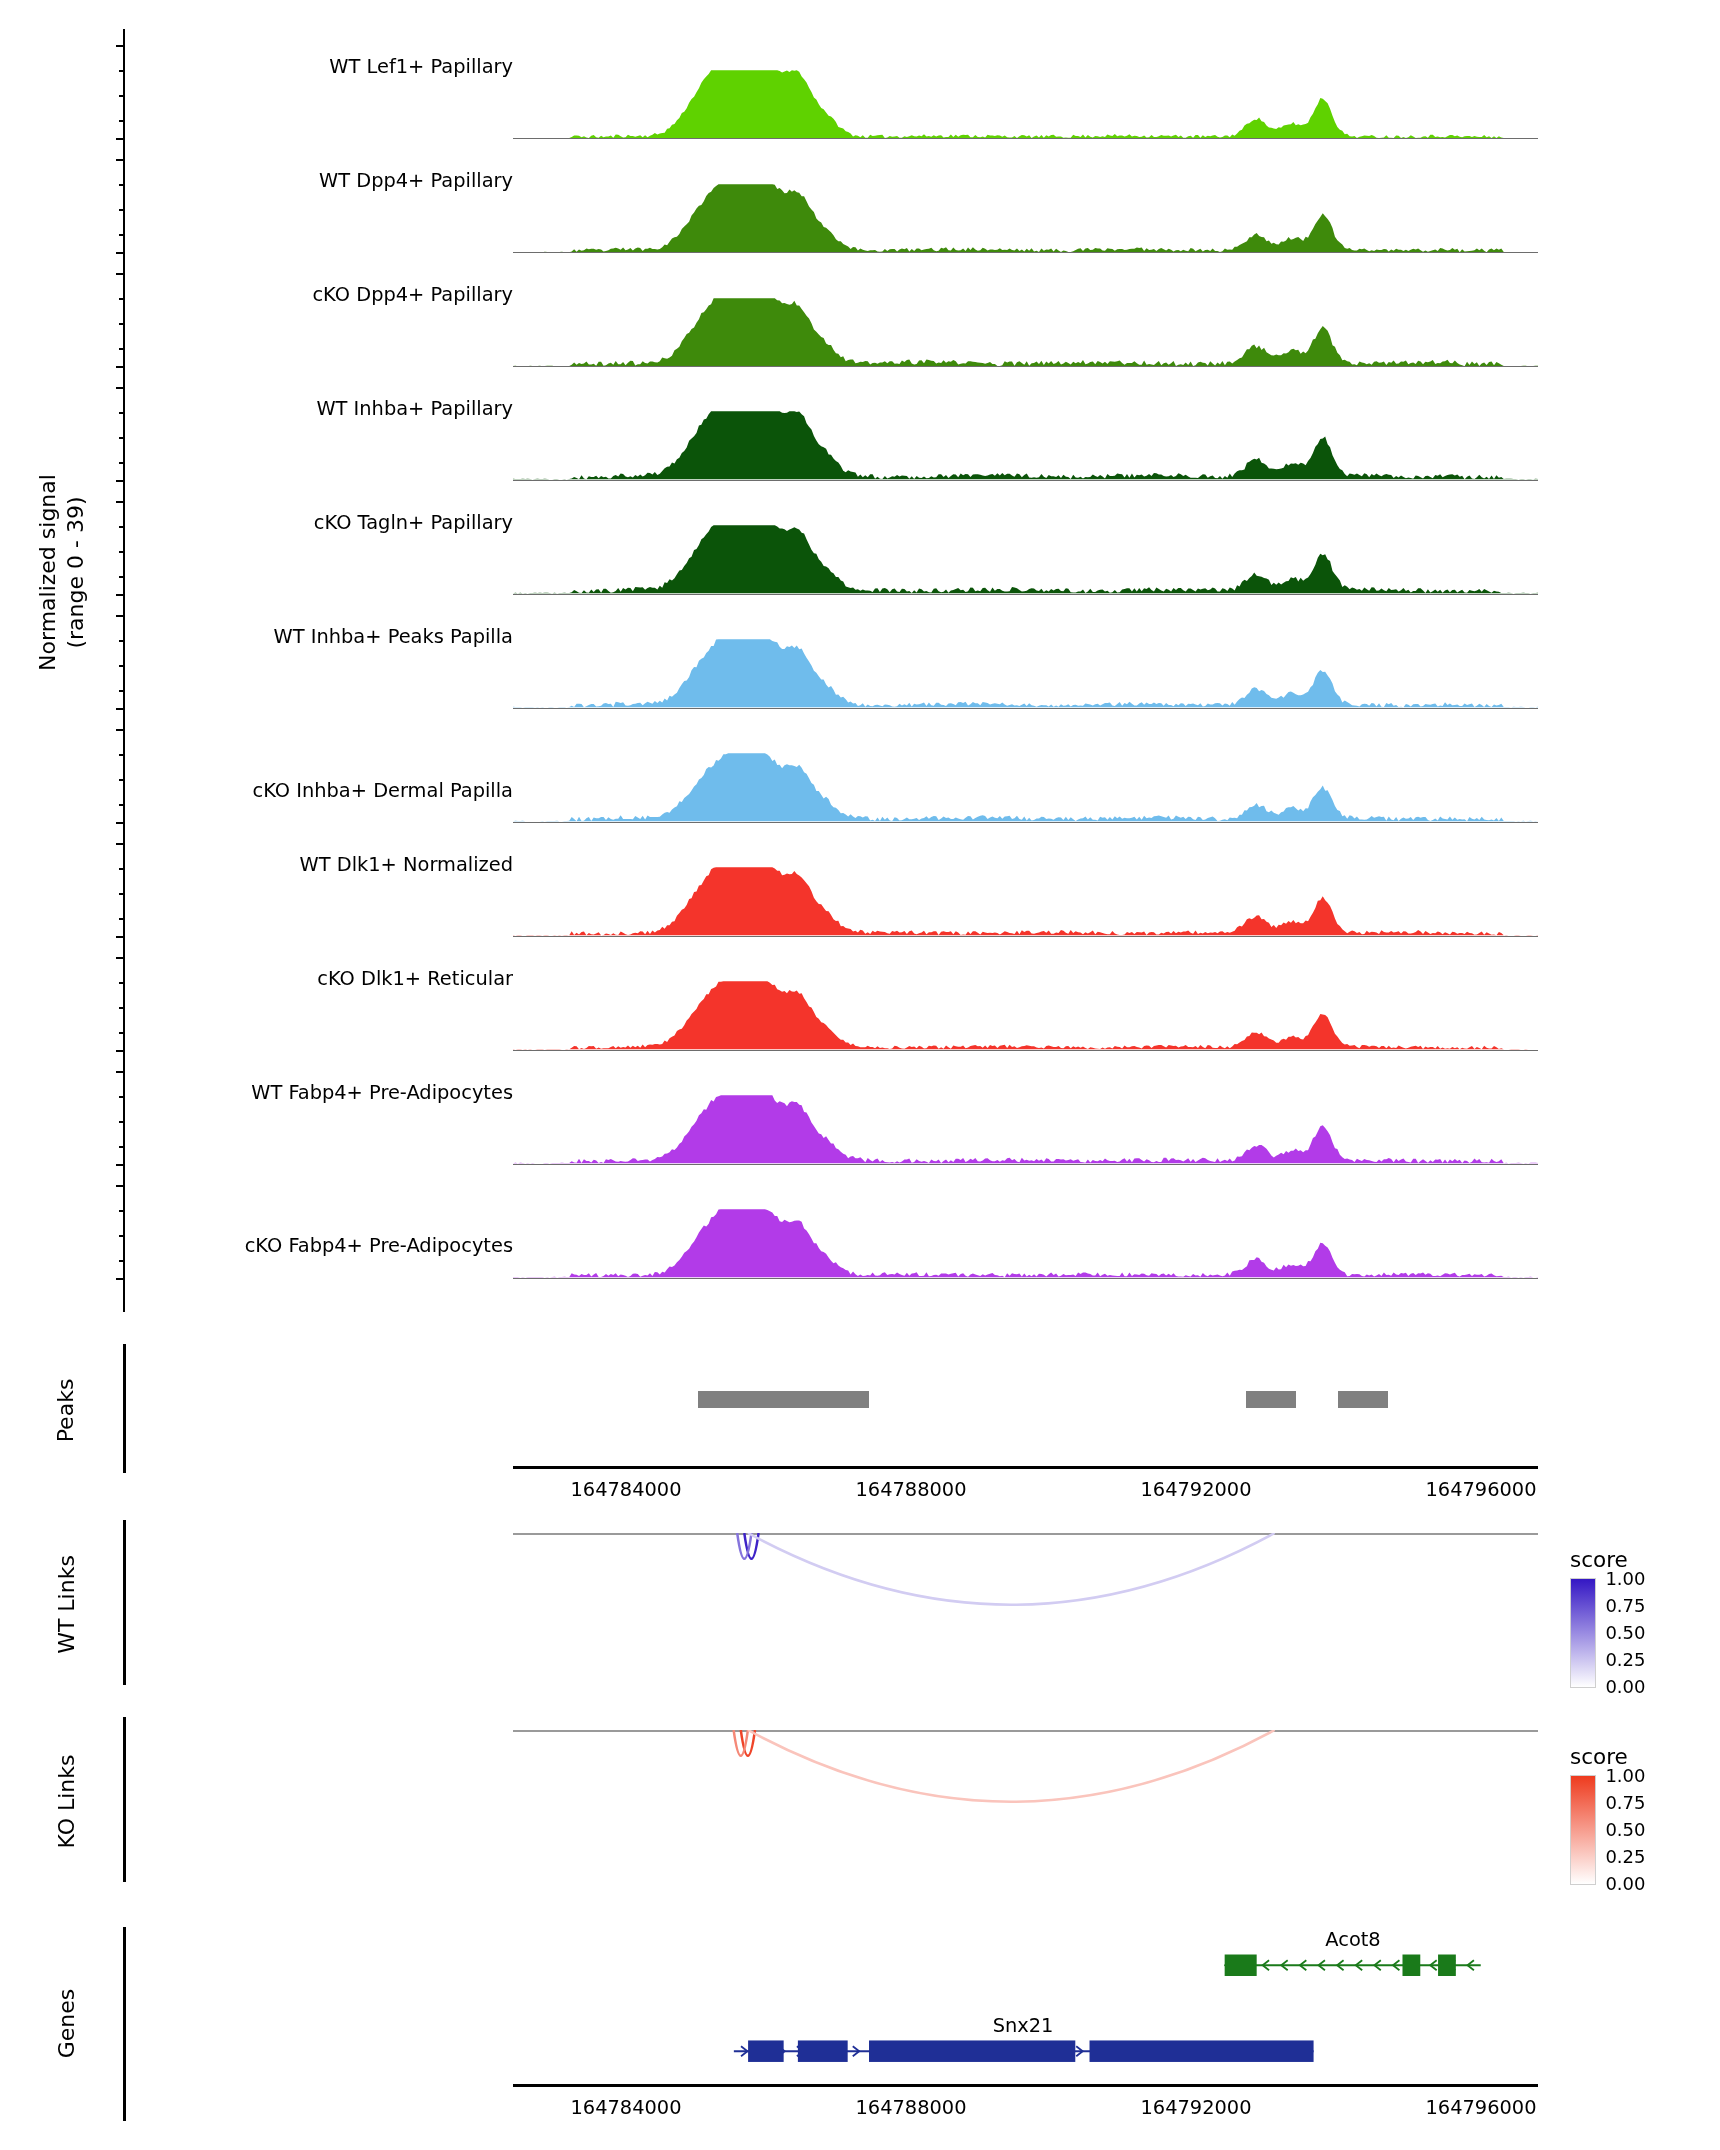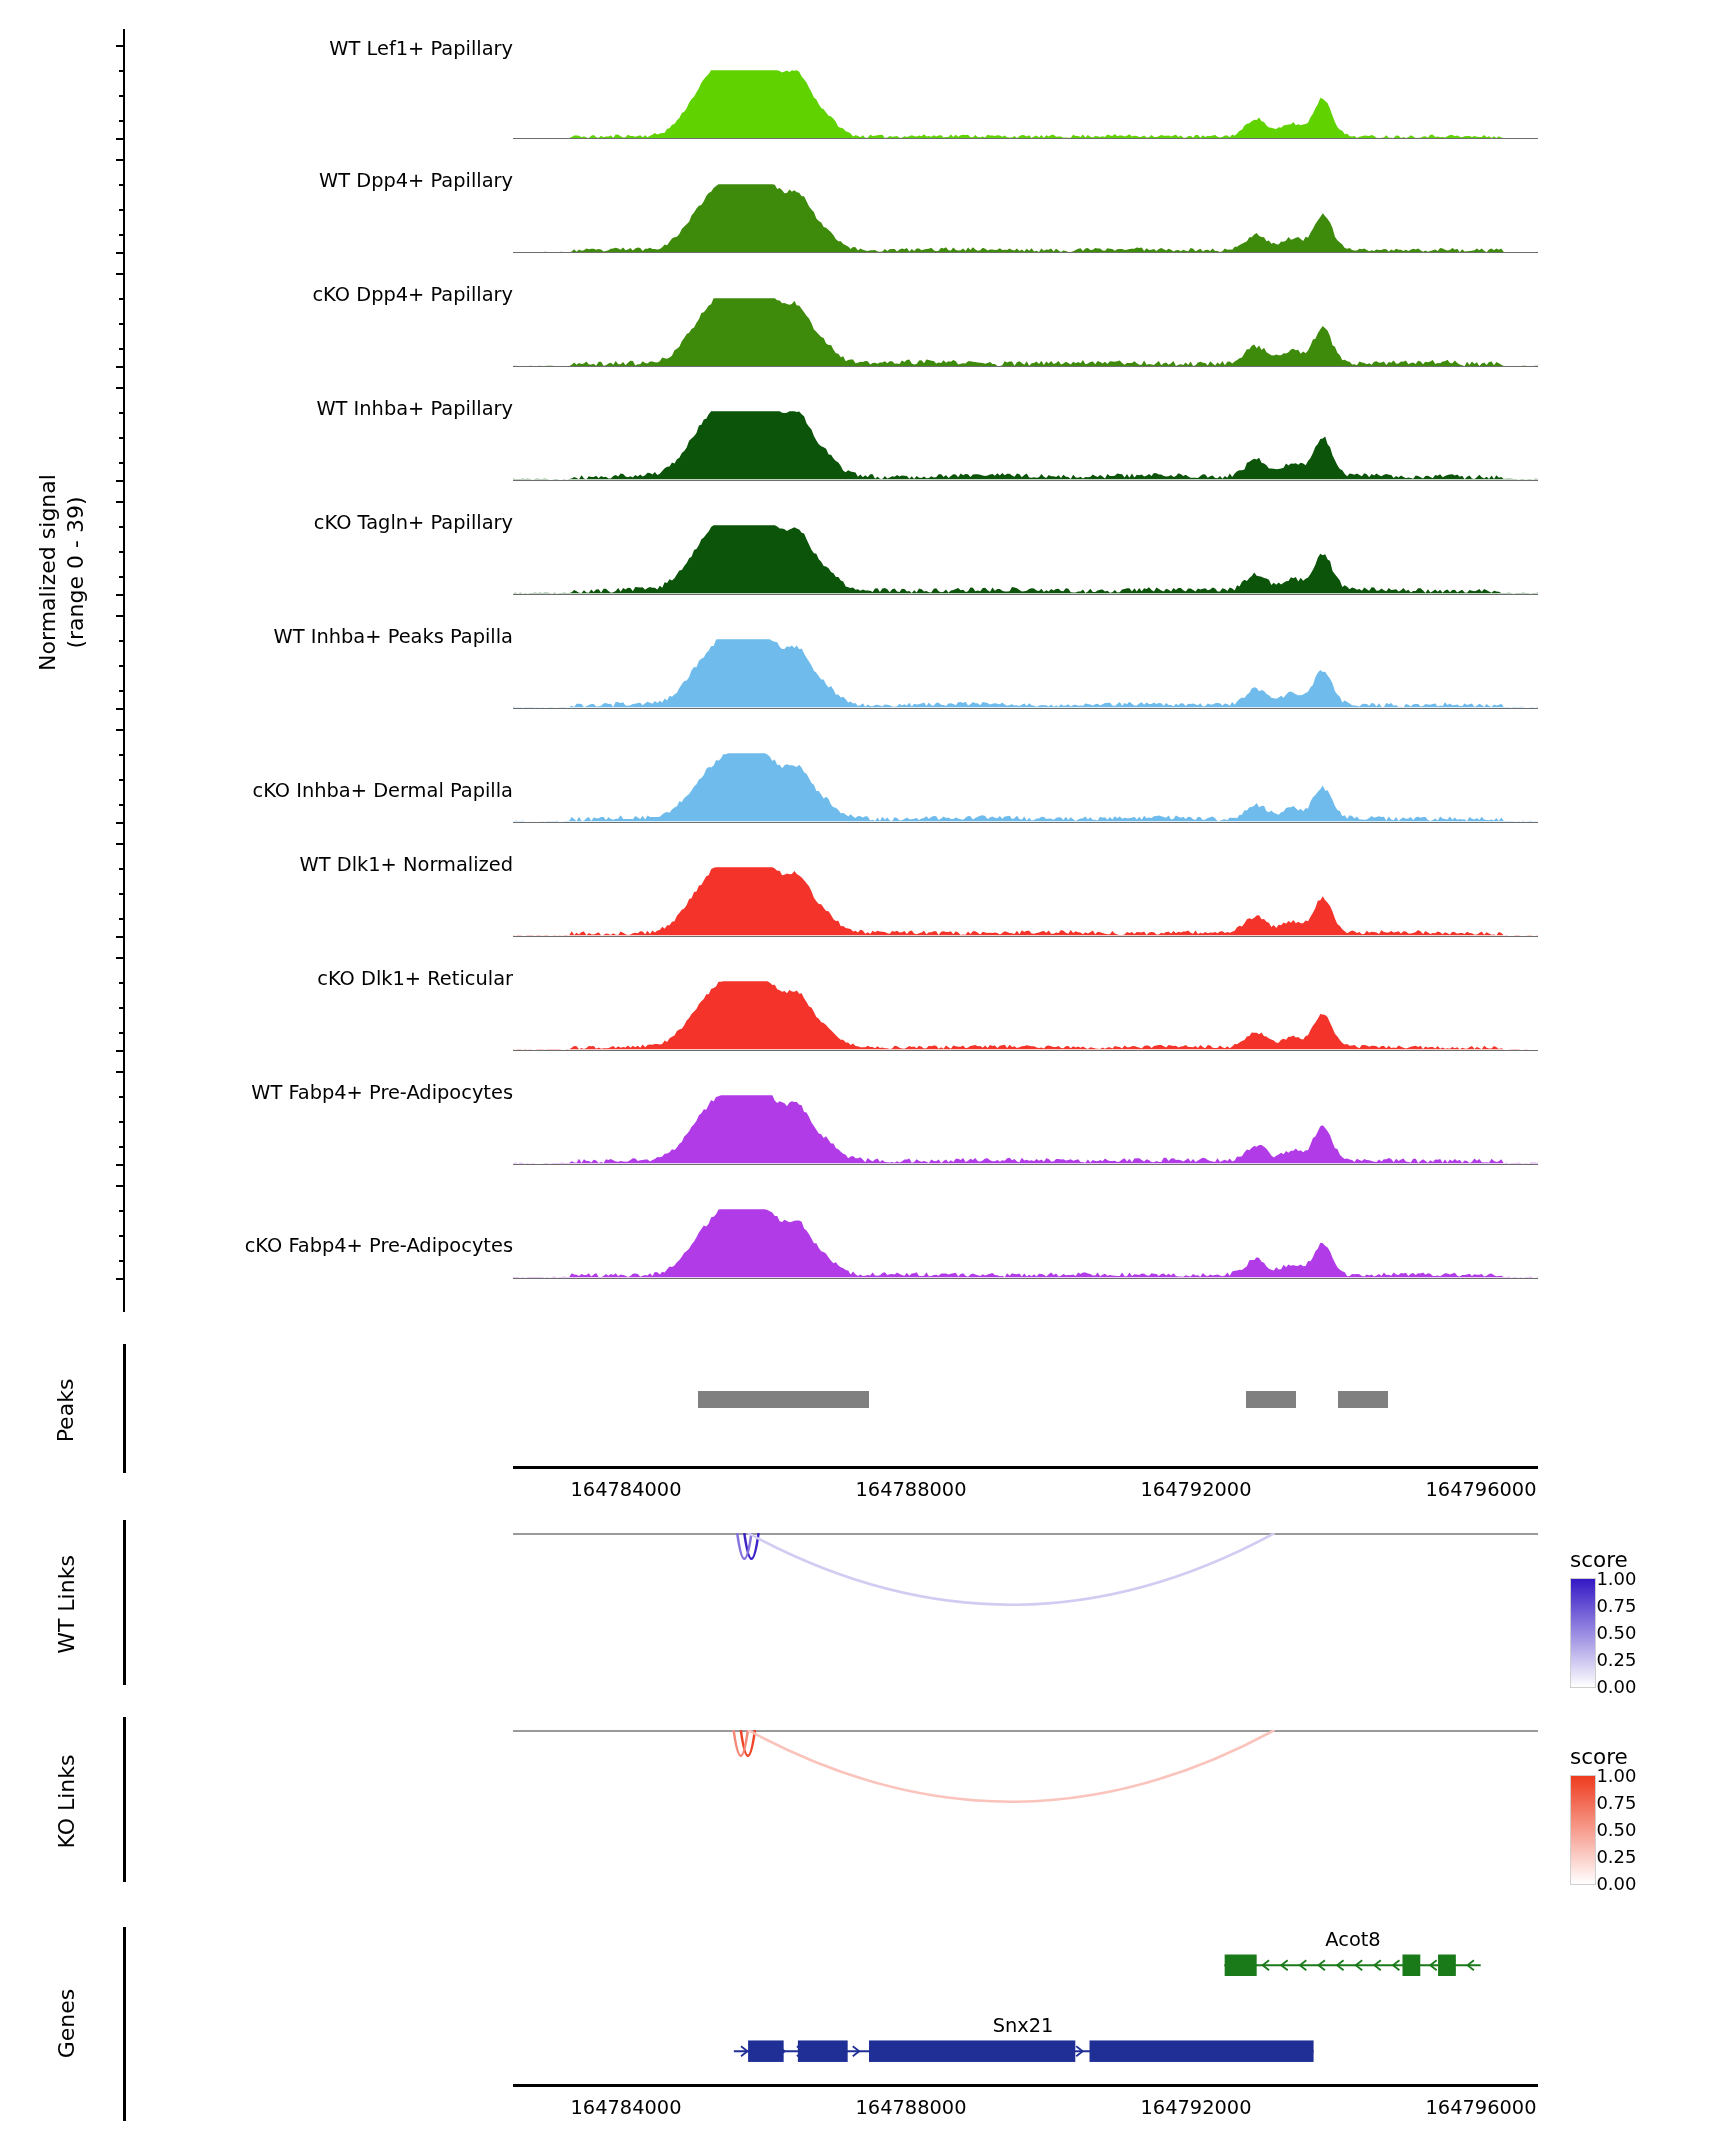--- a/index.html
+++ b/index.html
@@ -179,21 +179,21 @@
     display: flex;
     flex-direction: row;
     align-items: stretch;
   }
   .legend-bar {
     width: 24.4px;
     height: 108px;
     border: 0.7px solid #cfcfcf;
   }
   .legend-ticks {
-    margin-left: 0;
+    margin-left: 9px;
     height: 108px;
     position: relative;
     width: 86px;
   }
   .legend-tick {
     position: absolute;
     font-size: 18px;
     left: 0;
     transform: translateY(-50%);
   }
@@ -302,21 +302,21 @@
         <div class="tick" style="top: 1206px; width: 6.5px;"></div>
         <div class="tick" style="top: 1231px; width: 6.5px;"></div>
         <div class="tick" style="top: 1249px; width: 9.3px;"></div>
       </div>
     <div id="ylabel">
       <span>Normalized signal</span><br>
       <span>(range 0 - 39)</span>
     </div>
     <div id="tracks-holder">
         <div class="track-row" style="top: 0px;">
-          <div class="track-label" style="top: 39px;">WT Lef1+ Papillary</div>
+          <div class="track-label" style="top: 57px;">WT Lef1+ Papillary</div>
           <svg class="track-canvas track-svg" width="1025" height="70" style="top: 70px;" viewBox="0 0 1430 97">
             <path d="M 0 95 L 0.0 94.7 L 3.4 94.7 L 6.8 94.7 L 10.2 94.7 L 13.7 94.5 L 17.1 94.7 L 20.5 95.0 L 23.9 94.7 L 27.3 94.7 L 30.7 94.7 L 34.1 94.7 L 37.5 94.5 L 41.0 94.8 L 44.4 94.6 L 47.8 94.6 L 51.2 94.9 L 54.6 94.9 L 58.0 94.8 L 61.4 94.8 L 64.8 94.8 L 68.3 94.7 L 71.7 94.9 L 75.1 94.7 L 78.5 94.7 L 81.9 93.0 L 85.3 91.0 L 88.7 91.2 L 92.1 91.3 L 95.6 93.5 L 99.0 92.0 L 102.4 93.8 L 105.8 94.7 L 109.2 91.5 L 112.6 90.4 L 116.0 93.6 L 119.5 94.3 L 122.9 91.5 L 126.3 93.4 L 129.7 92.4 L 133.1 92.3 L 136.5 91.0 L 139.9 94.3 L 143.3 89.8 L 146.8 90.0 L 150.2 92.1 L 153.6 93.8 L 157.0 93.6 L 160.4 90.0 L 163.8 91.7 L 167.2 91.6 L 170.6 92.8 L 174.1 91.7 L 177.5 90.6 L 180.9 93.6 L 184.3 90.8 L 187.7 93.5 L 191.1 91.3 L 194.5 90.0 L 197.9 87.7 L 201.4 89.6 L 204.8 88.3 L 208.2 87.5 L 211.6 87.2 L 215.0 81.8 L 218.4 80.8 L 221.8 76.1 L 225.3 74.9 L 228.7 69.8 L 232.1 66.6 L 235.5 59.6 L 238.9 58.0 L 242.3 53.1 L 245.7 45.4 L 249.1 40.1 L 252.6 37.1 L 256.0 30.6 L 259.4 25.3 L 262.8 17.4 L 266.2 12.7 L 269.6 8.9 L 273.0 5.1 L 276.4 0.0 L 279.9 0.0 L 283.3 0.0 L 286.7 0.0 L 290.1 0.0 L 293.5 0.0 L 296.9 0.0 L 300.3 0.0 L 303.7 0.0 L 307.2 0.0 L 310.6 0.0 L 314.0 0.0 L 317.4 0.0 L 320.8 0.0 L 324.2 0.0 L 327.6 0.0 L 331.1 0.0 L 334.5 0.0 L 337.9 0.0 L 341.3 0.0 L 344.7 0.0 L 348.1 0.0 L 351.5 0.0 L 354.9 0.0 L 358.4 0.0 L 361.8 0.0 L 365.2 0.0 L 368.6 0.0 L 372.0 1.2 L 375.4 3.2 L 378.8 1.8 L 382.2 0.2 L 385.7 2.4 L 389.1 0.0 L 392.5 0.8 L 395.9 0.0 L 399.3 2.2 L 402.7 8.7 L 406.1 12.7 L 409.5 17.0 L 413.0 24.4 L 416.4 30.2 L 419.8 38.0 L 423.2 41.0 L 426.6 47.5 L 430.0 52.7 L 433.4 54.4 L 436.8 58.9 L 440.3 63.6 L 443.7 64.4 L 447.1 67.6 L 450.5 72.2 L 453.9 79.2 L 457.3 80.4 L 460.7 81.3 L 464.2 85.0 L 467.6 86.3 L 471.0 88.2 L 474.4 92.3 L 477.8 90.8 L 481.2 91.4 L 484.6 93.4 L 488.0 90.6 L 491.5 94.3 L 494.9 94.3 L 498.3 90.0 L 501.7 91.9 L 505.1 91.4 L 508.5 90.8 L 511.9 90.4 L 515.3 90.1 L 518.8 94.4 L 522.2 93.8 L 525.6 91.8 L 529.0 92.7 L 532.4 92.5 L 535.8 91.9 L 539.2 94.2 L 542.6 94.1 L 546.1 92.1 L 549.5 93.0 L 552.9 92.2 L 556.3 90.7 L 559.7 92.2 L 563.1 92.5 L 566.5 91.2 L 570.0 92.2 L 573.4 89.3 L 576.8 92.5 L 580.2 91.8 L 583.6 92.7 L 587.0 90.6 L 590.4 92.3 L 593.8 91.1 L 597.3 90.7 L 600.7 93.7 L 604.1 93.1 L 607.5 93.0 L 610.9 89.8 L 614.3 93.1 L 617.7 89.9 L 621.1 92.9 L 624.6 90.8 L 628.0 89.9 L 631.4 90.3 L 634.8 90.0 L 638.2 93.4 L 641.6 93.5 L 645.0 90.5 L 648.4 93.0 L 651.9 93.6 L 655.3 92.5 L 658.7 93.7 L 662.1 90.0 L 665.5 91.2 L 668.9 90.9 L 672.3 91.6 L 675.8 90.8 L 679.2 91.1 L 682.6 92.7 L 686.0 90.9 L 689.4 93.5 L 692.8 93.7 L 696.2 94.0 L 699.6 91.8 L 703.1 94.7 L 706.5 92.1 L 709.9 90.2 L 713.3 90.7 L 716.7 92.4 L 720.1 90.7 L 723.5 94.6 L 726.9 92.4 L 730.4 91.2 L 733.8 93.7 L 737.2 90.2 L 740.6 94.2 L 744.0 90.7 L 747.4 92.6 L 750.8 90.4 L 754.2 90.1 L 757.7 92.9 L 761.1 92.5 L 764.5 92.6 L 767.9 94.1 L 771.3 93.7 L 774.7 94.1 L 778.1 94.1 L 781.6 90.0 L 785.0 91.8 L 788.4 91.6 L 791.8 93.2 L 795.2 89.8 L 798.6 93.8 L 802.0 90.2 L 805.4 92.8 L 808.9 93.7 L 812.3 91.9 L 815.7 92.1 L 819.1 93.3 L 822.5 92.1 L 825.9 93.2 L 829.3 89.6 L 832.7 91.1 L 836.2 91.6 L 839.6 89.0 L 843.0 92.1 L 846.4 91.0 L 849.8 91.2 L 853.2 92.5 L 856.6 91.4 L 860.0 89.3 L 863.5 92.3 L 866.9 91.5 L 870.3 91.9 L 873.7 93.2 L 877.1 92.8 L 880.5 90.9 L 883.9 93.9 L 887.4 93.6 L 890.8 90.5 L 894.2 93.3 L 897.6 93.1 L 901.0 92.1 L 904.4 90.5 L 907.8 91.4 L 911.2 91.5 L 914.7 91.2 L 918.1 92.6 L 921.5 90.9 L 924.9 90.1 L 928.3 93.0 L 931.7 91.2 L 935.1 94.3 L 938.5 94.1 L 942.0 92.2 L 945.4 91.5 L 948.8 94.3 L 952.2 90.4 L 955.6 90.5 L 959.0 94.2 L 962.4 90.6 L 965.8 93.1 L 969.3 91.5 L 972.7 92.2 L 976.1 91.2 L 979.5 90.3 L 982.9 92.7 L 986.3 93.7 L 989.7 93.2 L 993.2 91.2 L 996.6 90.9 L 1000.0 93.6 L 1003.4 89.7 L 1006.8 91.3 L 1010.2 88.2 L 1013.6 84.3 L 1017.0 82.9 L 1020.5 77.1 L 1023.9 74.5 L 1027.3 74.0 L 1030.7 71.3 L 1034.1 69.2 L 1037.5 69.4 L 1040.9 65.9 L 1044.3 71.3 L 1047.8 72.2 L 1051.2 77.0 L 1054.6 79.8 L 1058.0 80.1 L 1061.4 81.2 L 1064.8 82.1 L 1068.2 79.7 L 1071.6 80.2 L 1075.1 77.1 L 1078.5 76.4 L 1081.9 75.6 L 1085.3 75.2 L 1088.7 72.2 L 1092.1 76.6 L 1095.5 75.4 L 1098.9 76.7 L 1102.4 75.6 L 1105.8 74.9 L 1109.2 73.2 L 1112.6 65.7 L 1116.0 60.7 L 1119.4 53.2 L 1122.8 47.4 L 1126.3 38.9 L 1129.7 39.7 L 1133.1 43.0 L 1136.5 45.9 L 1139.9 53.8 L 1143.3 63.4 L 1146.7 72.1 L 1150.1 79.2 L 1153.6 83.1 L 1157.0 84.5 L 1160.4 89.4 L 1163.8 88.6 L 1167.2 92.1 L 1170.6 92.6 L 1174.0 91.6 L 1177.4 94.6 L 1180.9 92.9 L 1184.3 92.1 L 1187.7 91.0 L 1191.1 91.4 L 1194.5 91.8 L 1197.9 90.3 L 1201.3 91.9 L 1204.7 94.1 L 1208.2 94.5 L 1211.6 94.3 L 1215.0 93.9 L 1218.4 90.8 L 1221.8 94.1 L 1225.2 94.2 L 1228.6 94.5 L 1232.1 90.9 L 1235.5 91.3 L 1238.9 94.7 L 1242.3 93.0 L 1245.7 94.6 L 1249.1 93.6 L 1252.5 90.8 L 1255.9 92.3 L 1259.4 94.5 L 1262.8 94.3 L 1266.2 94.3 L 1269.6 92.6 L 1273.0 92.0 L 1276.4 94.2 L 1279.8 90.1 L 1283.2 89.9 L 1286.7 93.0 L 1290.1 92.4 L 1293.5 93.5 L 1296.9 93.3 L 1300.3 93.8 L 1303.7 92.0 L 1307.1 90.3 L 1310.5 90.2 L 1314.0 92.0 L 1317.4 90.9 L 1320.8 92.8 L 1324.2 93.5 L 1327.6 92.1 L 1331.0 91.9 L 1334.4 91.8 L 1337.9 93.1 L 1341.3 91.7 L 1344.7 92.8 L 1348.1 93.1 L 1351.5 93.0 L 1354.9 90.4 L 1358.3 93.5 L 1361.7 92.0 L 1365.2 94.7 L 1368.6 92.0 L 1372.0 94.4 L 1375.4 92.0 L 1378.8 93.9 L 1382.2 94.5 L 1385.6 94.6 L 1389.0 94.9 L 1392.5 94.5 L 1395.9 94.8 L 1399.3 94.8 L 1402.7 94.9 L 1406.1 95.0 L 1409.5 94.5 L 1412.9 94.9 L 1416.3 94.7 L 1419.8 94.5 L 1423.2 94.5 L 1426.6 94.9 L 1430.0 94.5 L 1430 95 Z" fill="#5FD200"></path>
           </svg>
           <div class="track-baseline" style="top: 138px;"></div>
         </div>
         <div class="track-row" style="top: 0px;">
           <div class="track-label" style="top: 171px;">WT Dpp4+ Papillary</div>
           <svg class="track-canvas track-svg" width="1025" height="70" style="top: 184px;" viewBox="0 0 1430 97">
             <path d="M 0 95 L 0.0 94.9 L 3.4 95.0 L 6.8 94.6 L 10.2 94.8 L 13.7 94.8 L 17.1 94.9 L 20.5 94.7 L 23.9 94.4 L 27.3 94.4 L 30.7 95.0 L 34.1 94.5 L 37.5 94.9 L 41.0 94.9 L 44.4 94.3 L 47.8 94.4 L 51.2 94.7 L 54.6 94.5 L 58.0 95.0 L 61.4 94.7 L 64.8 94.6 L 68.3 94.3 L 71.7 94.9 L 75.1 94.4 L 78.5 94.8 L 81.9 93.9 L 85.3 90.6 L 88.7 94.1 L 92.1 91.0 L 95.6 92.9 L 99.0 92.2 L 102.4 89.7 L 105.8 90.7 L 109.2 90.0 L 112.6 89.9 L 116.0 91.4 L 119.5 90.5 L 122.9 91.1 L 126.3 93.8 L 129.7 93.3 L 133.1 92.1 L 136.5 90.0 L 139.9 89.7 L 143.3 88.6 L 146.8 89.5 L 150.2 91.4 L 153.6 88.1 L 157.0 92.0 L 160.4 91.0 L 163.8 88.8 L 167.2 92.3 L 170.6 89.5 L 174.1 88.3 L 177.5 89.0 L 180.9 93.2 L 184.3 89.9 L 187.7 90.1 L 191.1 88.6 L 194.5 90.4 L 197.9 90.3 L 201.4 90.9 L 204.8 90.3 L 208.2 88.0 L 211.6 84.0 L 215.0 85.2 L 218.4 80.3 L 221.8 75.6 L 225.3 73.9 L 228.7 73.3 L 232.1 69.6 L 235.5 62.4 L 238.9 59.0 L 242.3 55.9 L 245.7 52.5 L 249.1 43.5 L 252.6 39.3 L 256.0 33.9 L 259.4 29.9 L 262.8 29.1 L 266.2 23.7 L 269.6 16.5 L 273.0 12.4 L 276.4 10.5 L 279.9 5.4 L 283.3 2.6 L 286.7 0.0 L 290.1 0.0 L 293.5 0.0 L 296.9 0.0 L 300.3 0.0 L 303.7 0.0 L 307.2 0.0 L 310.6 0.0 L 314.0 0.0 L 317.4 0.0 L 320.8 0.0 L 324.2 0.0 L 327.6 0.0 L 331.1 0.0 L 334.5 0.0 L 337.9 0.0 L 341.3 0.0 L 344.7 0.0 L 348.1 0.0 L 351.5 0.0 L 354.9 0.0 L 358.4 0.0 L 361.8 0.1 L 365.2 0.6 L 368.6 6.7 L 372.0 5.1 L 375.4 8.3 L 378.8 12.6 L 382.2 12.2 L 385.7 7.2 L 389.1 10.5 L 392.5 8.5 L 395.9 11.2 L 399.3 11.9 L 402.7 16.6 L 406.1 16.7 L 409.5 23.7 L 413.0 31.2 L 416.4 35.2 L 419.8 38.7 L 423.2 47.8 L 426.6 51.4 L 430.0 53.5 L 433.4 59.5 L 436.8 60.6 L 440.3 64.0 L 443.7 66.9 L 447.1 71.2 L 450.5 76.9 L 453.9 79.6 L 457.3 79.7 L 460.7 83.5 L 464.2 85.2 L 467.6 87.0 L 471.0 90.5 L 474.4 87.7 L 477.8 88.0 L 481.2 92.3 L 484.6 89.7 L 488.0 91.3 L 491.5 92.5 L 494.9 93.2 L 498.3 92.2 L 501.7 92.2 L 505.1 91.8 L 508.5 93.8 L 511.9 94.1 L 515.3 94.0 L 518.8 90.2 L 522.2 93.1 L 525.6 90.7 L 529.0 90.4 L 532.4 90.4 L 535.8 93.9 L 539.2 91.0 L 542.6 89.8 L 546.1 90.8 L 549.5 88.9 L 552.9 93.7 L 556.3 90.2 L 559.7 93.2 L 563.1 89.7 L 566.5 89.5 L 570.0 92.2 L 573.4 90.9 L 576.8 90.4 L 580.2 90.0 L 583.6 88.7 L 587.0 92.0 L 590.4 93.4 L 593.8 92.9 L 597.3 88.7 L 600.7 89.5 L 604.1 88.0 L 607.5 92.2 L 610.9 92.3 L 614.3 88.4 L 617.7 91.7 L 621.1 92.4 L 624.6 92.0 L 628.0 89.8 L 631.4 93.0 L 634.8 88.1 L 638.2 91.6 L 641.6 88.0 L 645.0 91.0 L 648.4 92.8 L 651.9 92.0 L 655.3 88.5 L 658.7 89.9 L 662.1 92.6 L 665.5 91.0 L 668.9 91.0 L 672.3 91.8 L 675.8 91.5 L 679.2 89.2 L 682.6 91.9 L 686.0 91.3 L 689.4 91.8 L 692.8 89.5 L 696.2 91.6 L 699.6 92.4 L 703.1 89.5 L 706.5 93.1 L 709.9 91.2 L 713.3 93.8 L 716.7 89.9 L 720.1 92.9 L 723.5 89.3 L 726.9 93.7 L 730.4 92.7 L 733.8 94.7 L 737.2 89.5 L 740.6 92.7 L 744.0 91.2 L 747.4 91.4 L 750.8 89.6 L 754.2 93.7 L 757.7 89.9 L 761.1 92.5 L 764.5 94.5 L 767.9 92.6 L 771.3 93.0 L 774.7 94.4 L 778.1 94.5 L 781.6 93.5 L 785.0 91.6 L 788.4 90.1 L 791.8 89.2 L 795.2 93.3 L 798.6 89.8 L 802.0 88.9 L 805.4 91.8 L 808.9 91.3 L 812.3 89.1 L 815.7 89.5 L 819.1 89.7 L 822.5 92.4 L 825.9 92.7 L 829.3 89.2 L 832.7 90.1 L 836.2 90.3 L 839.6 92.8 L 843.0 90.6 L 846.4 90.5 L 849.8 90.3 L 853.2 91.9 L 856.6 91.3 L 860.0 90.3 L 863.5 89.9 L 866.9 90.1 L 870.3 88.2 L 873.7 88.9 L 877.1 88.2 L 880.5 93.0 L 883.9 89.4 L 887.4 91.6 L 890.8 91.5 L 894.2 90.4 L 897.6 93.2 L 901.0 90.3 L 904.4 89.0 L 907.8 90.7 L 911.2 92.3 L 914.7 90.1 L 918.1 91.4 L 921.5 93.7 L 924.9 92.1 L 928.3 91.6 L 931.7 93.4 L 935.1 91.4 L 938.5 92.7 L 942.0 93.4 L 945.4 88.9 L 948.8 90.1 L 952.2 93.6 L 955.6 91.6 L 959.0 90.0 L 962.4 93.8 L 965.8 91.7 L 969.3 91.5 L 972.7 93.2 L 976.1 89.8 L 979.5 93.0 L 982.9 93.2 L 986.3 94.4 L 989.7 93.4 L 993.2 89.8 L 996.6 91.3 L 1000.0 91.1 L 1003.4 91.5 L 1006.8 87.2 L 1010.2 87.1 L 1013.6 84.7 L 1017.0 83.0 L 1020.5 81.3 L 1023.9 79.6 L 1027.3 73.8 L 1030.7 73.9 L 1034.1 70.1 L 1037.5 67.9 L 1040.9 72.1 L 1044.3 73.5 L 1047.8 73.8 L 1051.2 79.7 L 1054.6 78.5 L 1058.0 82.9 L 1061.4 81.7 L 1064.8 83.9 L 1068.2 84.0 L 1071.6 79.9 L 1075.1 80.1 L 1078.5 78.5 L 1081.9 73.6 L 1085.3 77.3 L 1088.7 76.3 L 1092.1 74.6 L 1095.5 73.5 L 1098.9 76.5 L 1102.4 79.3 L 1105.8 73.2 L 1109.2 74.8 L 1112.6 67.8 L 1116.0 62.1 L 1119.4 55.6 L 1122.8 50.7 L 1126.3 45.6 L 1129.7 40.5 L 1133.1 44.5 L 1136.5 48.4 L 1139.9 53.5 L 1143.3 61.2 L 1146.7 73.1 L 1150.1 78.3 L 1153.6 81.2 L 1157.0 84.2 L 1160.4 89.1 L 1163.8 90.0 L 1167.2 88.9 L 1170.6 91.6 L 1174.0 92.6 L 1177.4 92.5 L 1180.9 90.1 L 1184.3 90.6 L 1187.7 89.5 L 1191.1 91.6 L 1194.5 93.4 L 1197.9 92.0 L 1201.3 93.0 L 1204.7 91.2 L 1208.2 91.8 L 1211.6 91.6 L 1215.0 90.4 L 1218.4 90.7 L 1221.8 93.7 L 1225.2 90.9 L 1228.6 92.7 L 1232.1 90.0 L 1235.5 91.5 L 1238.9 91.5 L 1242.3 93.3 L 1245.7 91.4 L 1249.1 93.1 L 1252.5 91.4 L 1255.9 90.1 L 1259.4 91.1 L 1262.8 89.6 L 1266.2 92.0 L 1269.6 94.3 L 1273.0 92.6 L 1276.4 94.1 L 1279.8 93.3 L 1283.2 92.1 L 1286.7 91.2 L 1290.1 93.3 L 1293.5 88.9 L 1296.9 89.5 L 1300.3 91.4 L 1303.7 92.3 L 1307.1 91.6 L 1310.5 89.1 L 1314.0 91.3 L 1317.4 89.9 L 1320.8 94.9 L 1324.2 90.7 L 1327.6 93.9 L 1331.0 93.6 L 1334.4 93.2 L 1337.9 92.9 L 1341.3 92.2 L 1344.7 89.6 L 1348.1 92.2 L 1351.5 89.5 L 1354.9 92.7 L 1358.3 94.8 L 1361.7 91.1 L 1365.2 89.8 L 1368.6 92.1 L 1372.0 89.8 L 1375.4 91.5 L 1378.8 89.8 L 1382.2 94.4 L 1385.6 94.6 L 1389.0 94.4 L 1392.5 94.9 L 1395.9 94.9 L 1399.3 94.6 L 1402.7 94.6 L 1406.1 94.9 L 1409.5 94.7 L 1412.9 94.6 L 1416.3 94.4 L 1419.8 94.4 L 1423.2 94.8 L 1426.6 94.4 L 1430.0 94.7 L 1430 95 Z" fill="#3E8A0B"></path>
           </svg>

